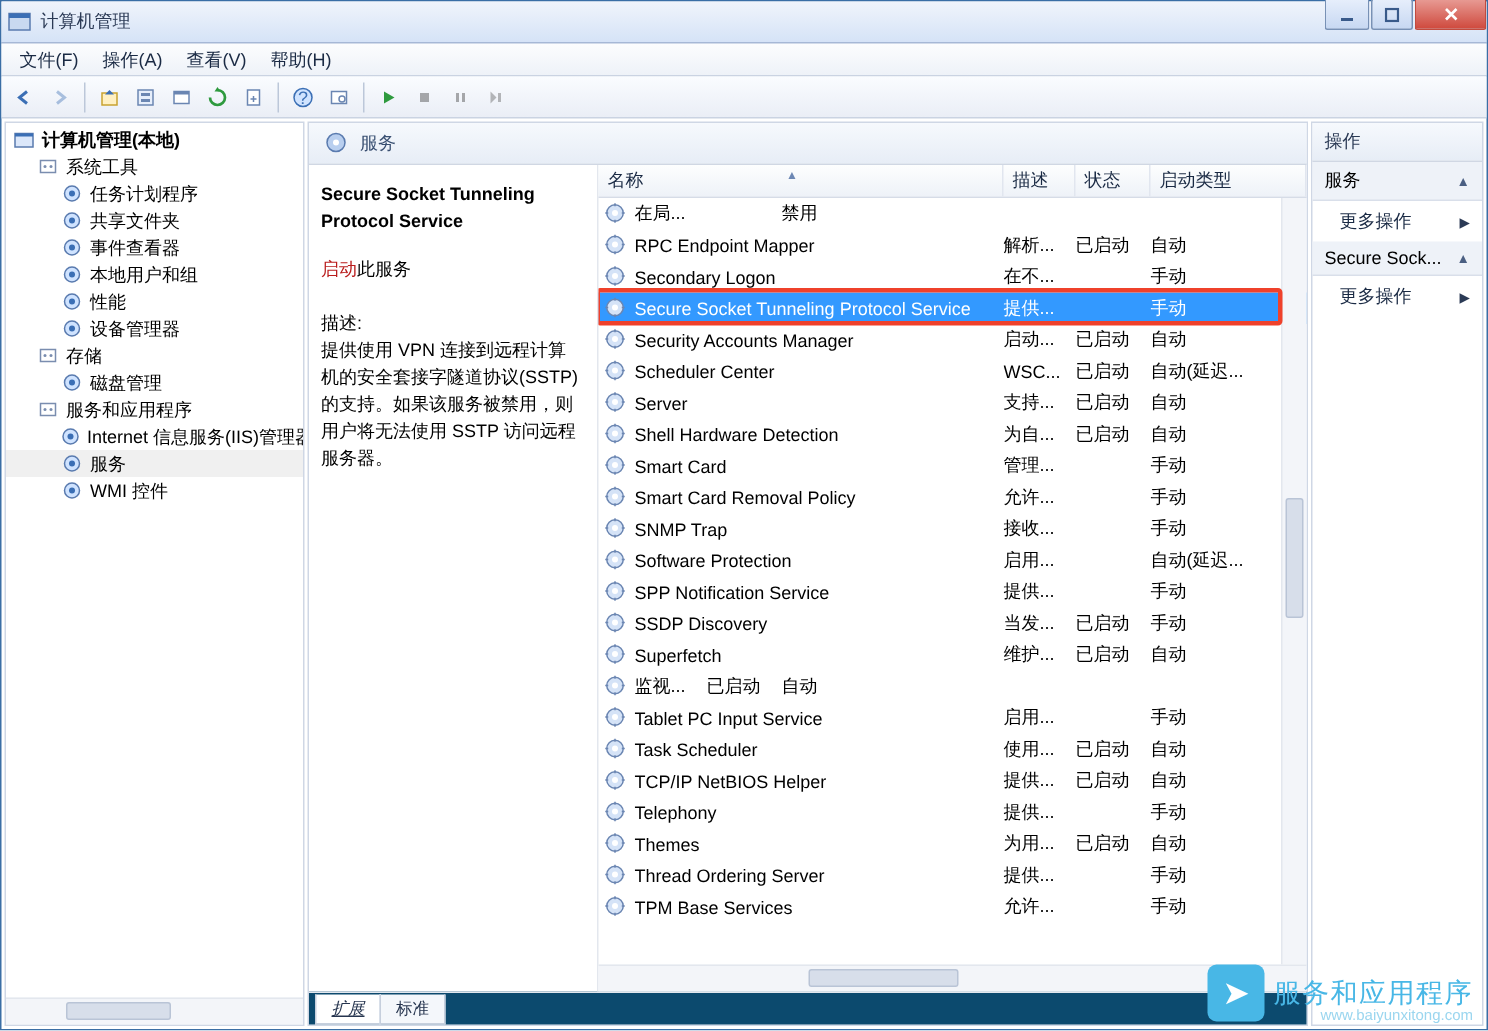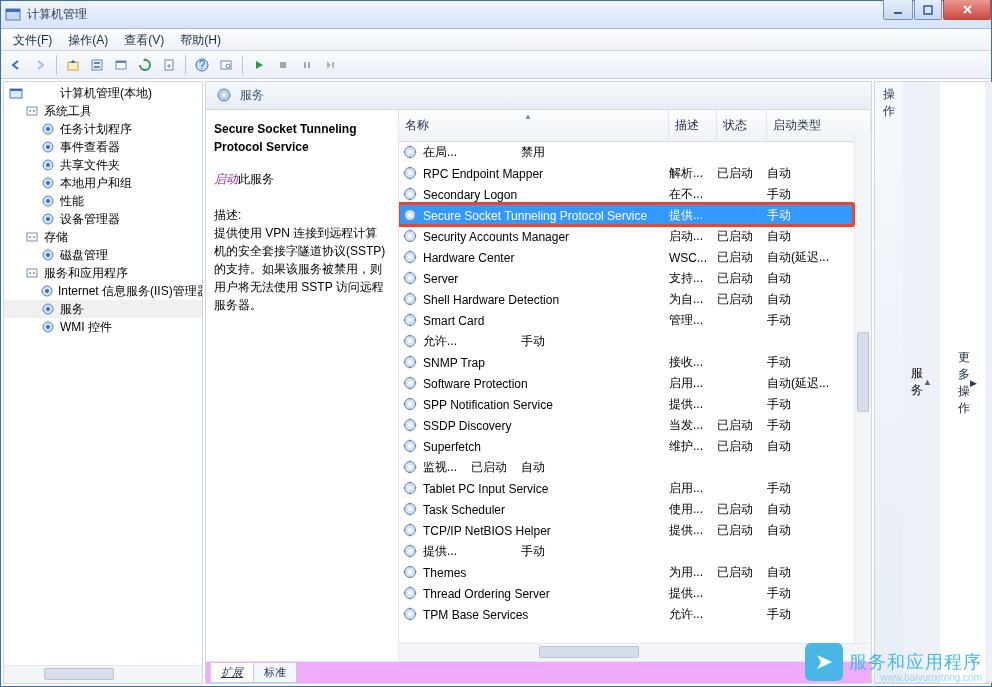--- a/index.html
+++ b/index.html
@@ -24,36 +24,36 @@
 .tbbtn.disabled { opacity: .4; }
 
 .body-area { flex: 1; display: flex; min-height: 0; }
 
 .left-pane { width: 200px; border: 1px solid #cfd7e5; margin: 2px 2px 2px 2px; background: #fff; overflow: hidden; display:flex; flex-direction:column;}
 .tree { flex:1; overflow:auto; padding: 2px 0;}
 .tree-item { display: flex; align-items: center; height: 18px; padding-left: 4px; color: #000; white-space: nowrap; }
 .tree-item .icn { width: 16px; height: 16px; margin-right: 4px; display:inline-flex; align-items:center; justify-content:center; font-size:10px;}
 .tree-item.level1 { padding-left: 20px; }
 .tree-item.level2 { padding-left: 36px; }
-.tree-item.header { font-weight: normal; gap: 32px; }
+.tree-item.header { font-weight: bold; }
 .tree-item.sel { background: #f0f0f0; }
 
 .left-scroll { height: 18px; border-top:1px solid #e3e7ee; background:#f3f5f9; position:relative;}
 .left-scroll .thumb { position:absolute; left:40px; top:2px; width:70px; height:12px; background:#d7deea; border:1px solid #b9c4d6; border-radius:2px;}
 
 .center-pane { flex: 1; border: 1px solid #cfd7e5; margin: 2px 2px 2px 0; display: flex; flex-direction: column; min-width: 0; background:#fff;}
 .services-header { height: 28px; background: linear-gradient(#f6f9fd,#e7edf6); border-bottom: 1px solid #d0d7e3; display:flex; align-items:center; padding: 0 10px; color:#3a5072; }
 .services-header .sicn { width:18px; height:18px; margin-right:6px;}
 .services-body { flex:1; display:flex; min-height:0; position:relative; }
 .detail-col { width: 192px; padding: 10px 10px 10px 8px; color:#000; line-height:1.5; overflow:hidden;}
 .detail-col .svc-name { font-weight: bold; margin-bottom: 14px; }
-.detail-col .link { color: #a21caf; cursor: pointer; font-style: italic; }
+.detail-col .link { color: #b91c1c; cursor: pointer; }
 .detail-col .desc-label { margin-top: 18px; }
 .list-col { flex:1; display:flex; flex-direction:column; min-width:0; border-left: 1px solid #e3e7ee; position:relative;}
-.list-head { height: 32px; background: linear-gradient(#fdfefe,#eef2f8); border-bottom: 1px solid #d6dce7; display:flex; position:relative;}
+.list-head { height: 22px; background: linear-gradient(#fdfefe,#eef2f8); border-bottom: 1px solid #d6dce7; display:flex; position:relative;}
 .col { padding: 0 6px; border-right: 1px solid #e1e6ef; height: 100%; display:flex; align-items:center; color:#1a2a44;}
 .col.name { flex: 0 0 270px; }
 .col.desc { flex: 0 0 48px; }
 .col.status { flex: 0 0 50px; }
 .col.startup { flex: 1; }
 .sort-arrow { position:absolute; left: 125px; top:2px; color:#6d88b4; font-size:8px;}
 .list-body { flex:1; overflow:hidden; position:relative;}
 .row { height: 21px; display:flex; align-items:center; color:#000;}
 .row .ricn { width:16px; height:16px; margin: 0 4px 0 4px; flex:none;}
 .row .rname { flex: 0 0 246px; white-space:nowrap; overflow:hidden; text-overflow:ellipsis; padding-right:4px;}
@@ -61,26 +61,26 @@
 .row .rstatus { flex: 0 0 50px; white-space:nowrap; overflow:hidden;}
 .row .rstartup { flex: 1; white-space:nowrap; overflow:hidden;}
 .row.selected { background: #3399ff; color: #fff; }
 .row.selected .ricn svg circle[fill="#fff"] { fill:#fff; }
 .highlight-box { position:absolute; border: 3px solid #ef412b; border-radius: 3px; pointer-events:none; z-index:5;}
 .list-scroll-h { height: 18px; border-top:1px solid #e3e7ee; background:#f3f5f9; position:relative;}
 .list-scroll-h .thumb { position:absolute; left:140px; top:2px; width:100px; height:12px; background:#d7deea; border:1px solid #b9c4d6; border-radius:2px;}
 .list-scroll-v { position:absolute; right:0; top:22px; bottom:18px; width:17px; background:#f3f5f9; border-left:1px solid #e3e7ee;}
 .list-scroll-v .vthumb { position:absolute; left:2px; top:200px; width:12px; height:80px; background:#d7deea; border:1px solid #b9c4d6; border-radius:2px;}
 
-.tabs-row { height: 22px; display:flex; align-items:flex-end; padding-left: 4px; background:#f0abfc; border-top:1px solid #e3e7ee;}
+.tabs-row { height: 22px; display:flex; align-items:flex-end; padding-left: 4px; background:#0c4a6e; border-top:1px solid #e3e7ee;}
 .tab { padding: 2px 10px; border: 1px solid #c6cfdd; border-top:none; background:#f4f7fb; color:#26354f; font-size:11px; margin-right:-1px;}
 .tab.active { background:#fff; }
 .tab:first-child { font-style: italic; text-decoration: underline; }
 
-.right-pane { width: 115px; border: 1px solid #cfd7e5; margin: 2px 2px 2px 0; background:#fff; display:flex; }
+.right-pane { width: 115px; border: 1px solid #cfd7e5; margin: 2px 2px 2px 0; background:#fff; display:flex; flex-direction:column;}
 .right-title { padding: 4px 8px; background: linear-gradient(#f6f9fd,#e7edf6); border-bottom:1px solid #d0d7e3; color:#2b3a55; font-weight: normal;}
 .action-head { padding: 4px 8px; background:#eef2f8; border-bottom:1px solid #d9dfea; display:flex; justify-content:space-between; align-items:center;}
 .action-head .chev { font-size:9px; color:#4a5f82;}
 .action-item { padding: 5px 8px 5px 18px; display:flex; justify-content:space-between; align-items:center; color:#1a2a44;}
 .action-item .arrow { font-size:9px; color:#2b3a55;}
 
 .watermark { position:absolute; right:10px; bottom:6px; display:flex; align-items:center; gap:6px; z-index:20;}
 .watermark .logo { width:38px; height:38px; background:#48b7e6; border-radius:6px; display:flex; align-items:center; justify-content:center; color:#fff; font-size:22px;}
 .watermark .txt { color:#48b7e6; font-size:18px; letter-spacing:1px;}
 .watermark .url { position:absolute; right:0; bottom:-2px; font-size:10px; color:#9bd6ef;}
@@ -239,30 +239,30 @@
             </span>
             <span>任务计划程序</span>
           </div>
           <div class="tree-item level2">
             <span class="icn">
               <svg width="14" height="14">
                 <circle cx="7" cy="7" r="5" fill="#cfe3ff" stroke="#5a7baf"></circle>
                 <circle cx="7" cy="7" r="2" fill="#3b6fb5"></circle>
               </svg>
             </span>
+            <span>共享文件夹</span>
+          </div>
+          <div class="tree-item level2">
+            <span class="icn">
+              <svg width="14" height="14">
+                <circle cx="7" cy="7" r="5" fill="#cfe3ff" stroke="#5a7baf"></circle>
+                <circle cx="7" cy="7" r="2" fill="#3b6fb5"></circle>
+              </svg>
+            </span>
             <span>事件查看器</span>
-          </div>
-          <div class="tree-item level2">
-            <span class="icn">
-              <svg width="14" height="14">
-                <circle cx="7" cy="7" r="5" fill="#cfe3ff" stroke="#5a7baf"></circle>
-                <circle cx="7" cy="7" r="2" fill="#3b6fb5"></circle>
-              </svg>
-            </span>
-            <span>共享文件夹</span>
           </div>
           <div class="tree-item level2">
             <span class="icn">
               <svg width="14" height="14">
                 <circle cx="7" cy="7" r="5" fill="#cfe3ff" stroke="#5a7baf"></circle>
                 <circle cx="7" cy="7" r="2" fill="#3b6fb5"></circle>
               </svg>
             </span>
             <span>本地用户和组</span>
           </div>
@@ -453,21 +453,21 @@
                 <span class="ricn"><svg width="14" height="14">
                     <circle cx="7" cy="7" r="5.5" fill="#d5e3f7" stroke="#6b86b2"></circle>
                     <circle cx="7" cy="7" r="2" fill="#fff"></circle>
                     <g stroke="#6b86b2">
                       <line x1="7" y1="0.5" x2="7" y2="2.5"></line>
                       <line x1="7" y1="11.5" x2="7" y2="13.5"></line>
                       <line x1="0.5" y1="7" x2="2.5" y2="7"></line>
                       <line x1="11.5" y1="7" x2="13.5" y2="7"></line>
                     </g>
                   </svg></span>
-                <span class="rname">Hardware Center</span>
+                <span class="rname">Scheduler Center</span>
                 <span class="rdesc">WSC...</span>
                 <span class="rstatus">已启动</span>
                 <span class="rstartup">自动(延迟...</span>
               </div>
               <div class="row">
                 <span class="ricn"><svg width="14" height="14">
                     <circle cx="7" cy="7" r="5.5" fill="#d5e3f7" stroke="#6b86b2"></circle>
                     <circle cx="7" cy="7" r="2" fill="#fff"></circle>
                     <g stroke="#6b86b2">
                       <line x1="7" y1="0.5" x2="7" y2="2.5"></line>
@@ -517,20 +517,21 @@
                 <span class="ricn"><svg width="14" height="14">
                     <circle cx="7" cy="7" r="5.5" fill="#d5e3f7" stroke="#6b86b2"></circle>
                     <circle cx="7" cy="7" r="2" fill="#fff"></circle>
                     <g stroke="#6b86b2">
                       <line x1="7" y1="0.5" x2="7" y2="2.5"></line>
                       <line x1="7" y1="11.5" x2="7" y2="13.5"></line>
                       <line x1="0.5" y1="7" x2="2.5" y2="7"></line>
                       <line x1="11.5" y1="7" x2="13.5" y2="7"></line>
                     </g>
                   </svg></span>
+                <span class="rname">Smart Card Removal Policy</span>
                 <span class="rdesc">允许...</span>
                 <span class="rstatus"></span>
                 <span class="rstartup">手动</span>
               </div>
               <div class="row">
                 <span class="ricn"><svg width="14" height="14">
                     <circle cx="7" cy="7" r="5.5" fill="#d5e3f7" stroke="#6b86b2"></circle>
                     <circle cx="7" cy="7" r="2" fill="#fff"></circle>
                     <g stroke="#6b86b2">
                       <line x1="7" y1="0.5" x2="7" y2="2.5"></line>
@@ -675,20 +676,21 @@
                 <span class="ricn"><svg width="14" height="14">
                     <circle cx="7" cy="7" r="5.5" fill="#d5e3f7" stroke="#6b86b2"></circle>
                     <circle cx="7" cy="7" r="2" fill="#fff"></circle>
                     <g stroke="#6b86b2">
                       <line x1="7" y1="0.5" x2="7" y2="2.5"></line>
                       <line x1="7" y1="11.5" x2="7" y2="13.5"></line>
                       <line x1="0.5" y1="7" x2="2.5" y2="7"></line>
                       <line x1="11.5" y1="7" x2="13.5" y2="7"></line>
                     </g>
                   </svg></span>
+                <span class="rname">Telephony</span>
                 <span class="rdesc">提供...</span>
                 <span class="rstatus"></span>
                 <span class="rstartup">手动</span>
               </div>
               <div class="row">
                 <span class="ricn"><svg width="14" height="14">
                     <circle cx="7" cy="7" r="5.5" fill="#d5e3f7" stroke="#6b86b2"></circle>
                     <circle cx="7" cy="7" r="2" fill="#fff"></circle>
                     <g stroke="#6b86b2">
                       <line x1="7" y1="0.5" x2="7" y2="2.5"></line>

